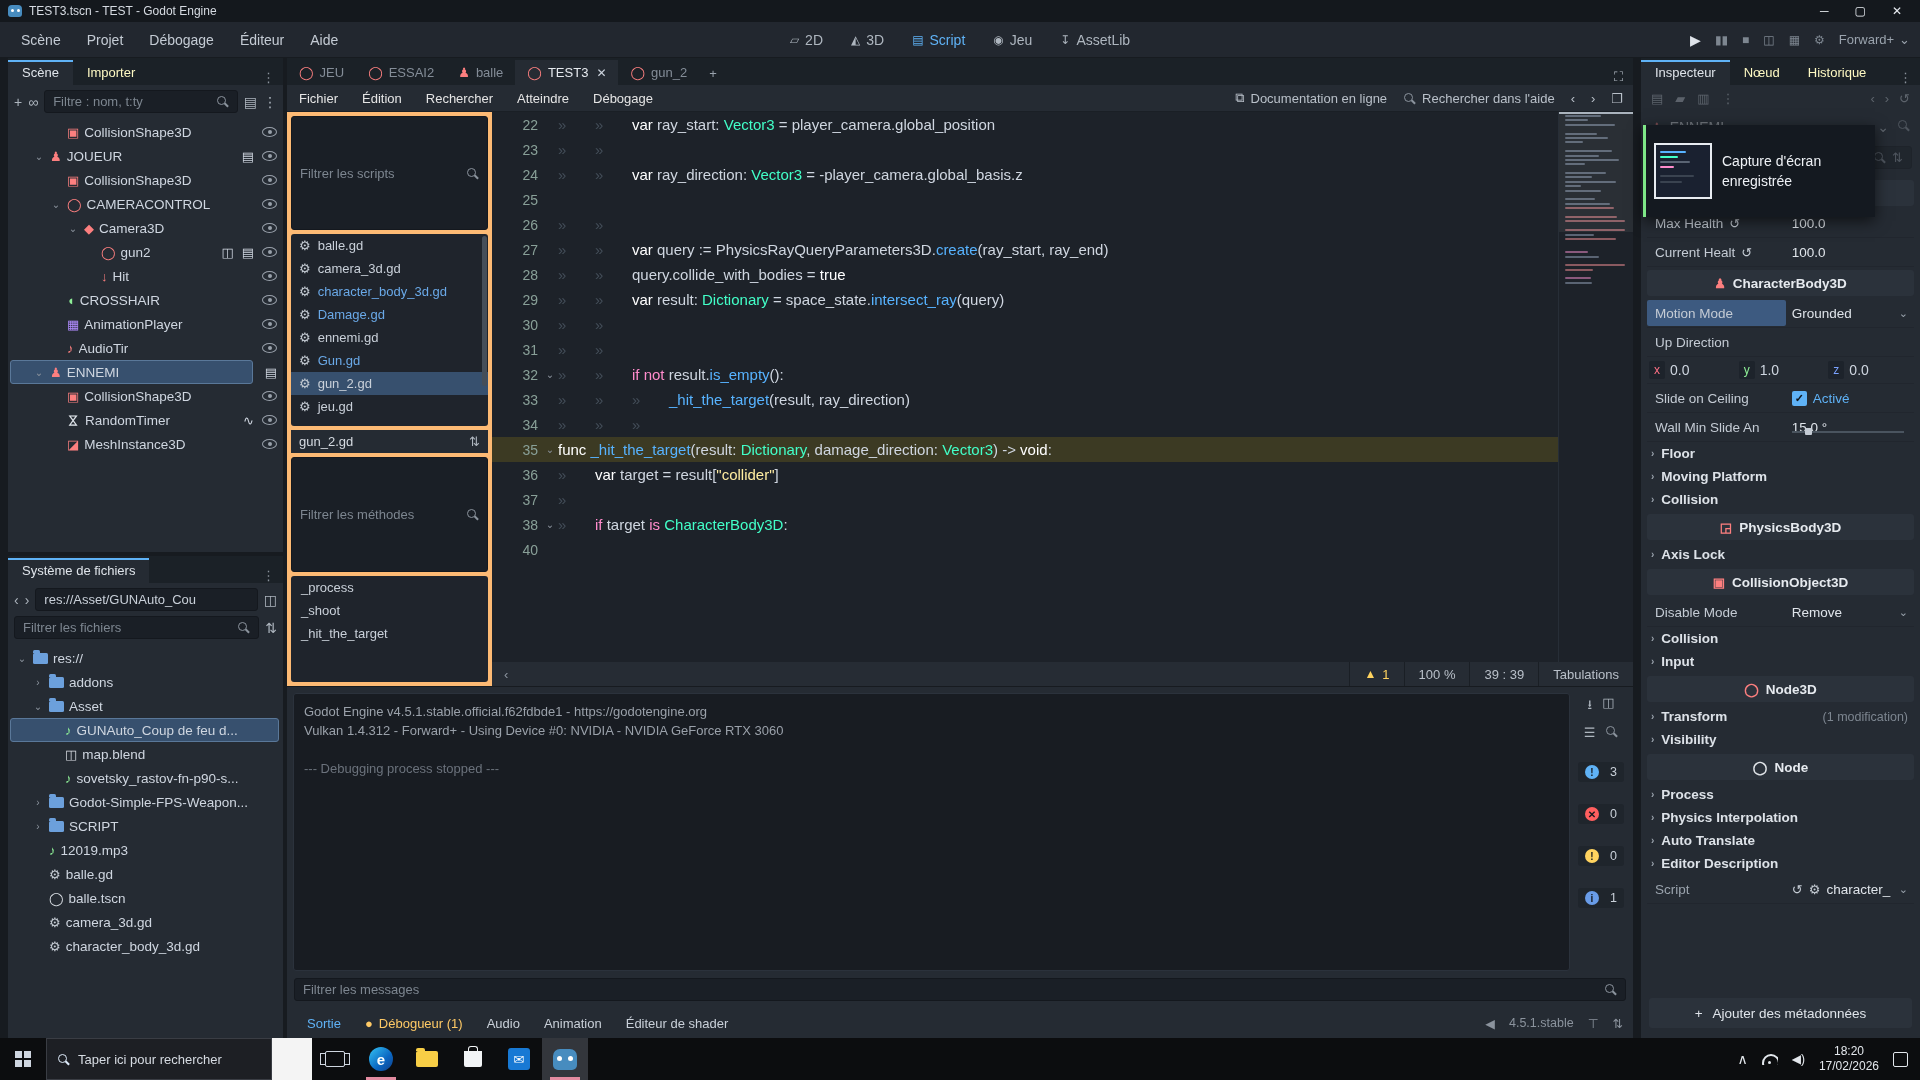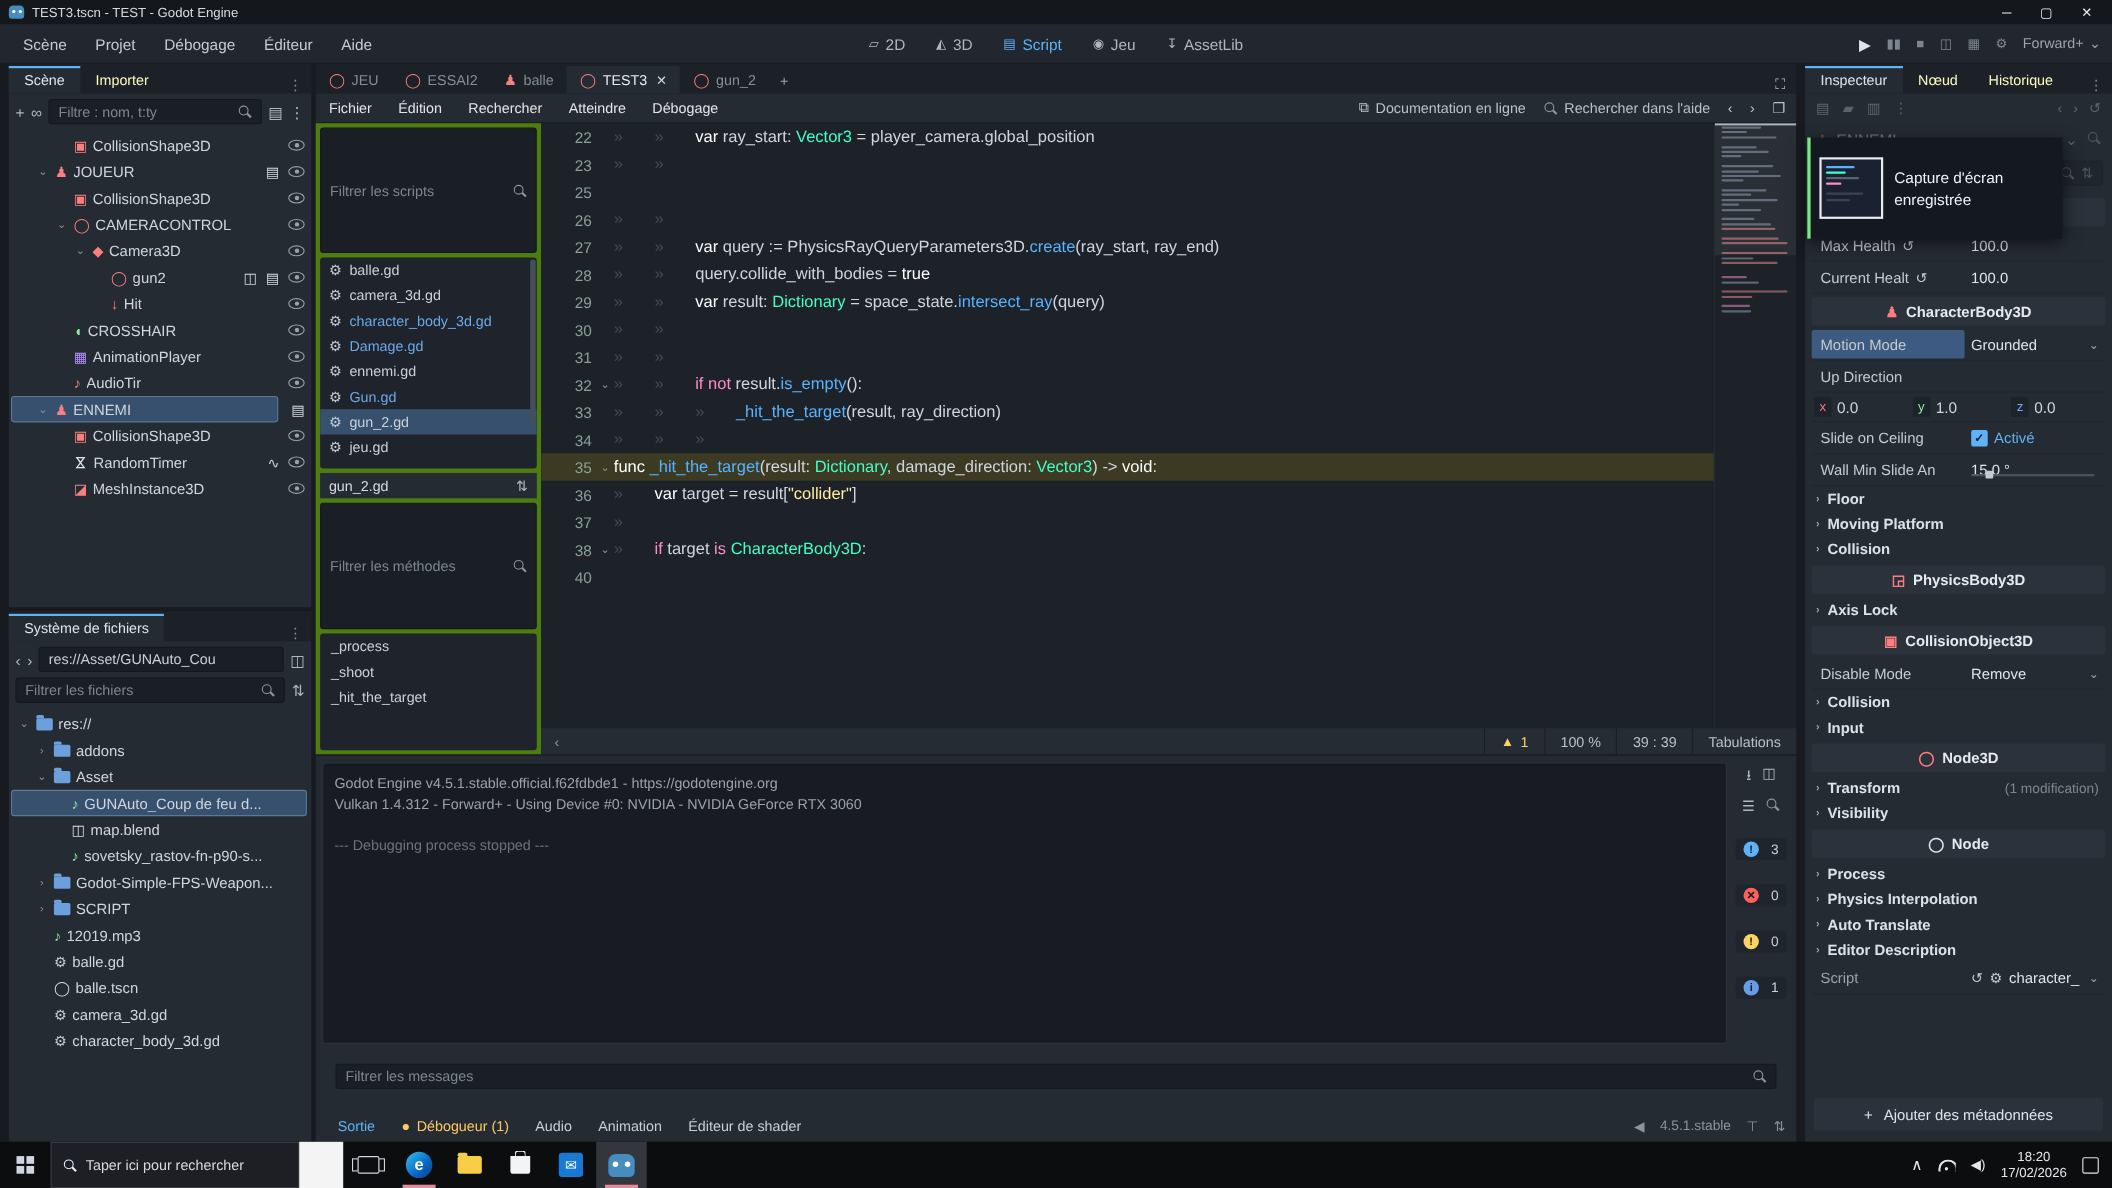--- a/index.html
+++ b/index.html
@@ -56,21 +56,21 @@
   .stab{display:flex;gap:6px;align-items:center;padding:5px 12px;color:#848d98}
   .stab.active{background:#252b33;color:#e6eaef}
   .stab .close{color:#cfd6e0;font-size:12px;margin-left:2px}
   #scene-tabs .plus{padding:4px 10px;color:#9aa3ad}
   #scene-tabs .expand{margin-left:auto;padding:0 10px;color:#aeb6bf}
   #ed-menus{height:27px;background:#252b33;display:flex;align-items:center;font-size:13px;flex:none;border-bottom:1px solid #1a1f25}
   #ed-menus .menu{padding:4px 12px;color:#e5e5e5}
   #ed-menus .right{margin-left:auto;display:flex;align-items:center;gap:16px;padding-right:10px;color:#b9c0c9}
   #ed-menus .link{display:flex;gap:6px;align-items:center;font-size:13px}
   #editor-split{flex:1;display:flex;min-height:0}
-  #scripts-col{width:205px;background:#4d7c0f;display:flex;flex-direction:column;padding:4px;gap:4px;flex:none}
+  #scripts-col{width:205px;background:#fdba74;display:flex;flex-direction:column;padding:4px;gap:4px;flex:none}
   .list{background:#1f242c;border-radius:3px;overflow:hidden;position:relative}
   #scripts-list{height:192px}
   .srow{display:flex;gap:7px;align-items:center;height:23px;padding:0 8px;font-size:13px;color:#c9d0d9;white-space:nowrap}
   .srow.mod .lbl{color:#6aa9e8}
   .srow.sel{background:#37506e}
   .vsb{position:absolute;right:1px;top:2px;width:5px;height:150px;background:#454e59;border-radius:3px}
   #cur-script{display:flex;align-items:center;gap:6px;padding:4px 8px;background:#252b33;color:#d6dbe2;font-size:13px}
   #cur-script .sort{margin-left:auto;color:#aeb6bf}
   #methods-list{flex:1}
   .mrow{height:23px;display:flex;align-items:center;padding:0 10px;font-size:13px;color:#c9d0d9}
@@ -94,21 +94,21 @@
   .warn-ic{color:#ffd35f;font-size:12px}
   
   #bottom{height:352px;background:#252b33;display:flex;flex-direction:column;flex:none;border-top:1px solid #171b20}
   #out-row{flex:1;display:flex;min-height:0;padding:6px 6px 0 6px;gap:5px}
   #console{flex:1;background:#181c22;border:1px solid #2b323c;border-radius:3px;font-family:"DejaVu Sans Mono",monospace;font-size:13px;color:#9aa1aa;padding:8px 10px;line-height:19px}
   #console .dim{color:#6b727c}
   #out-side{width:52px;display:flex;flex-direction:column;gap:8px;align-items:center;padding-top:2px}
   #out-side .ic2{display:flex;gap:10px;color:#aeb6bf;font-size:13px}
   .badge{display:flex;align-items:center;gap:6px;background:#1f252c;border-radius:3px;padding:3px 7px;font-size:12.5px;color:#c9d0d9;width:46px;justify-content:space-between;margin-top:14px}
   .bic{width:14px;height:14px;border-radius:50%;display:inline-flex;align-items:center;justify-content:center;font-size:10px;font-weight:bold;color:#14181d}
-  #msg-filter{margin:18px;flex:none}
+  #msg-filter{margin:7px;flex:none}
   #bottom-tabs{height:30px;display:flex;align-items:center;gap:4px;padding:0 10px;font-size:13px;flex:none}
   .btab{padding:4px 10px;color:#c9d0d9;display:flex;gap:6px;align-items:center}
   .btab.blue{color:#5fb2f6}
   .btab.yellow{color:#ffca66}
   #bottom-tabs .right{margin-left:auto;display:flex;gap:14px;align-items:center;color:#8b939d;font-size:12.5px}
   
   #right-dock{left:1641px;top:58px;width:279px;height:980px;background:#252b33;display:flex;flex-direction:column}
   #insp-top{position:relative;flex:none}
   .dimmed{opacity:.4}
   #insp-toolbar{display:flex;gap:12px;align-items:center;padding:6px 10px;color:#aeb6bf;font-size:13px}
@@ -551,20 +551,21 @@
           <div class="mrow">_process</div>
           <div class="mrow">_shoot</div>
           <div class="mrow">_hit_the_target</div>
         </div>
     </div>
     <div id="code-wrap">
       <div id="code-area">
         <div id="code-lines">
             <div class="cl"><span class="ln">22</span><span class="fold"></span><span><span class="tg">»</span><span class="tg">»</span><span class="tk-kw">var</span><span class="tk-pl"> ray_start: </span><span class="tk-typ">Vector3</span><span class="tk-pl"> = player_camera.global_position</span></span></div>
             <div class="cl"><span class="ln">23</span><span class="fold"></span><span><span class="tg">»</span><span class="tg">»</span></span></div>
+            <div class="cl"><span class="ln">24</span><span class="fold"></span><span><span class="tg">»</span><span class="tg">»</span><span class="tk-kw">var</span><span class="tk-pl"> ray_direction: </span><span class="tk-typ">Vector3</span><span class="tk-pl"> = -player_camera.global_basis.z</span></span></div>
             <div class="cl"><span class="ln">25</span><span class="fold"></span></div>
             <div class="cl"><span class="ln">26</span><span class="fold"></span><span><span class="tg">»</span><span class="tg">»</span></span></div>
             <div class="cl"><span class="ln">27</span><span class="fold"></span><span><span class="tg">»</span><span class="tg">»</span><span class="tk-kw">var</span><span class="tk-pl"> query := PhysicsRayQueryParameters3D.</span><span class="tk-fn">create</span><span class="tk-pl">(ray_start, ray_end)</span></span></div>
             <div class="cl"><span class="ln">28</span><span class="fold"></span><span><span class="tg">»</span><span class="tg">»</span><span class="tk-pl">query.collide_with_bodies = </span><span class="tk-kw">true</span></span></div>
             <div class="cl"><span class="ln">29</span><span class="fold"></span><span><span class="tg">»</span><span class="tg">»</span><span class="tk-kw">var</span><span class="tk-pl"> result: </span><span class="tk-typ">Dictionary</span><span class="tk-pl"> = space_state.</span><span class="tk-fn">intersect_ray</span><span class="tk-pl">(query)</span></span></div>
             <div class="cl"><span class="ln">30</span><span class="fold"></span><span><span class="tg">»</span><span class="tg">»</span></span></div>
             <div class="cl"><span class="ln">31</span><span class="fold"></span><span><span class="tg">»</span><span class="tg">»</span></span></div>
             <div class="cl"><span class="ln">32</span><span class="fold">⌄</span><span><span class="tg">»</span><span class="tg">»</span><span class="tk-ctl">if</span><span class="tk-pl"> </span><span class="tk-ctl">not</span><span class="tk-pl"> result.</span><span class="tk-fn">is_empty</span><span class="tk-pl">():</span></span></div>
             <div class="cl"><span class="ln">33</span><span class="fold"></span><span><span class="tg">»</span><span class="tg">»</span><span class="tg">»</span><span class="tk-fn">_hit_the_target</span><span class="tk-pl">(result, ray_direction)</span></span></div>
             <div class="cl"><span class="ln">34</span><span class="fold"></span><span><span class="tg">»</span><span class="tg">»</span><span class="tg">»</span></span></div>

